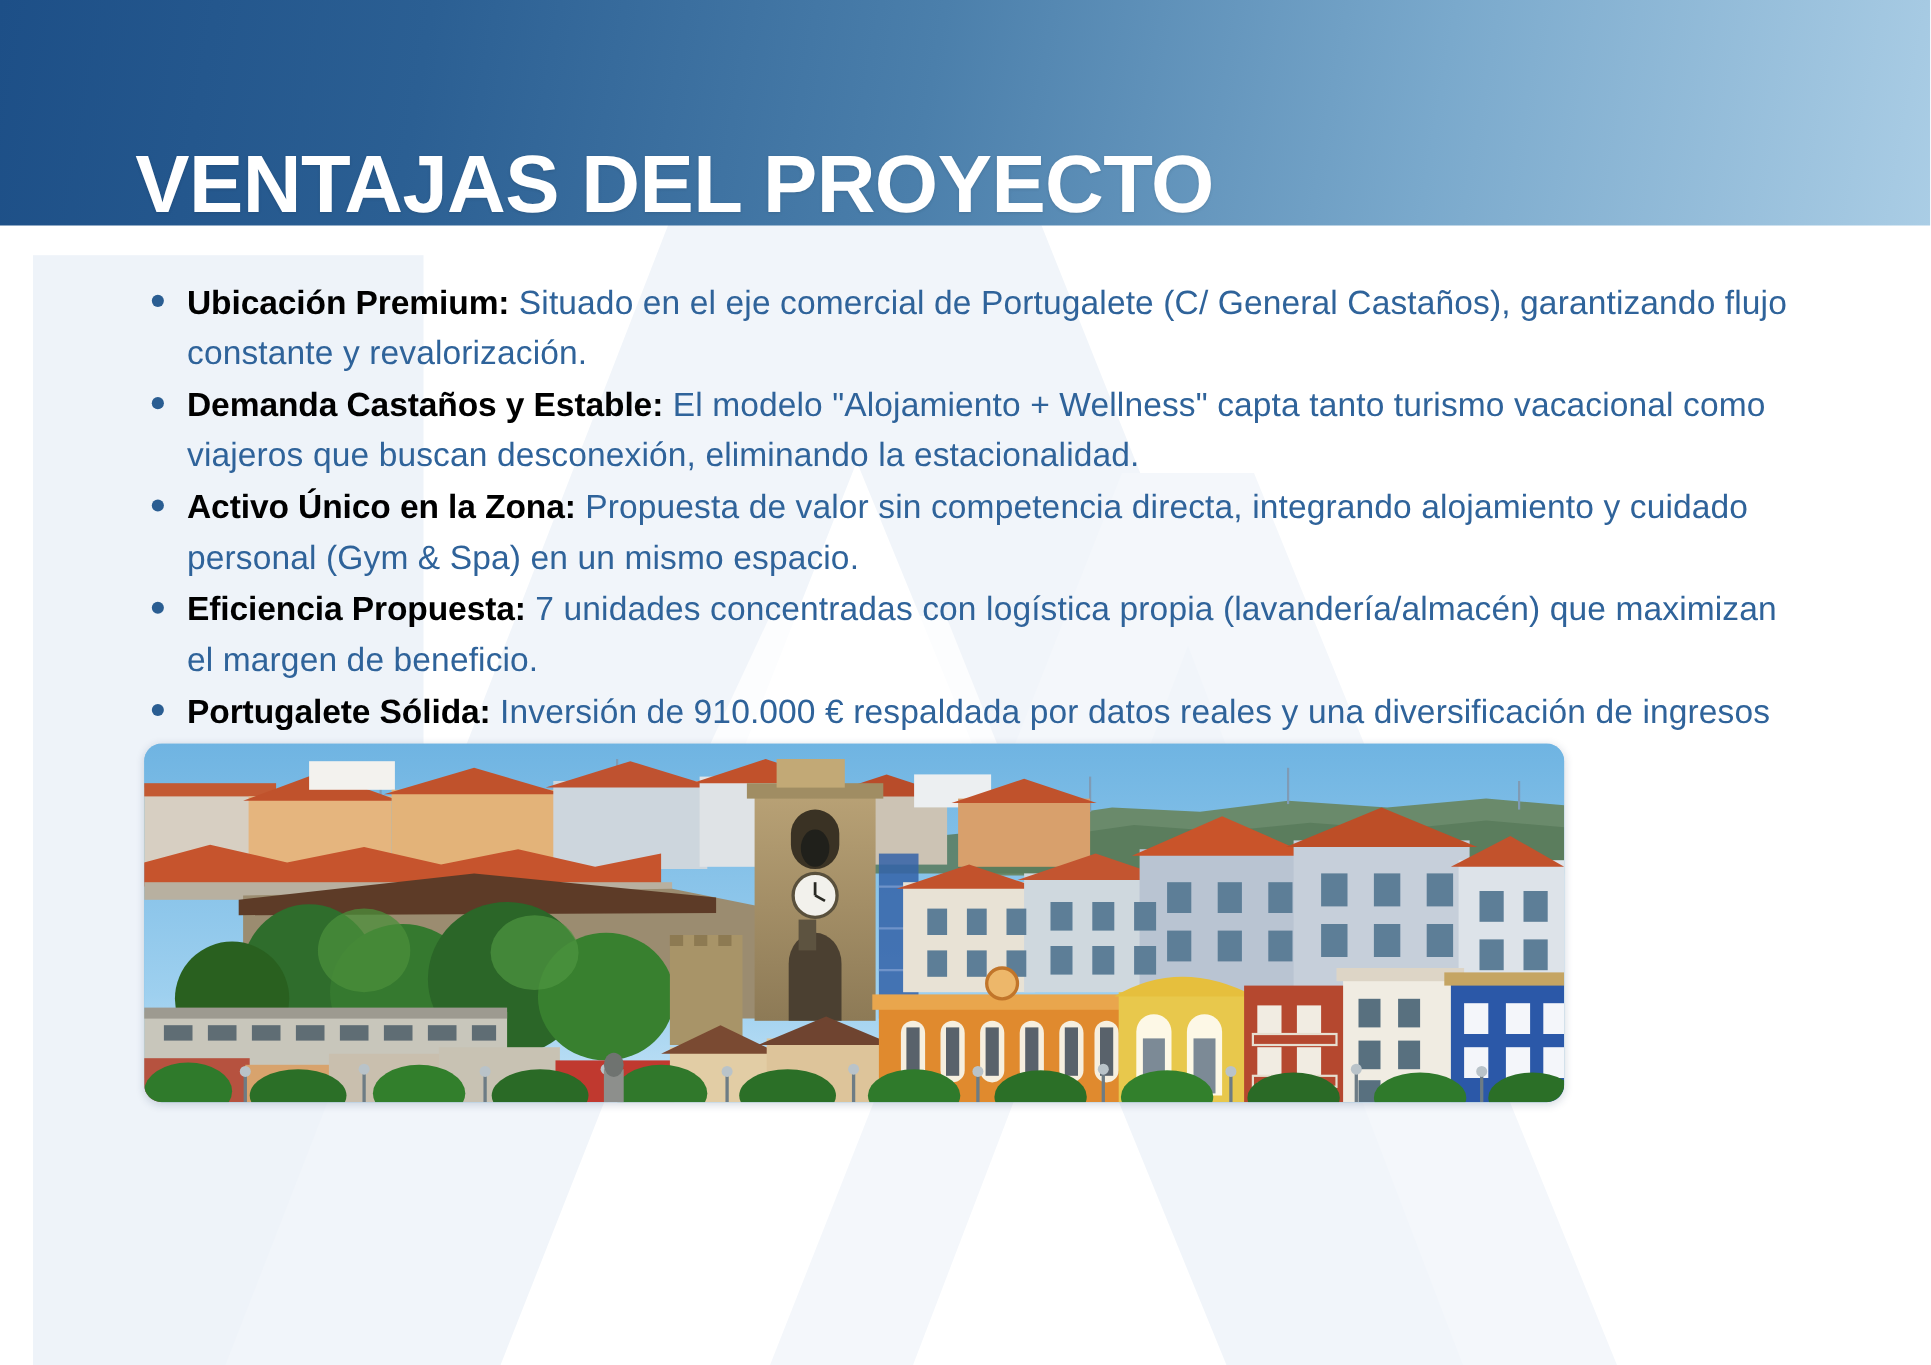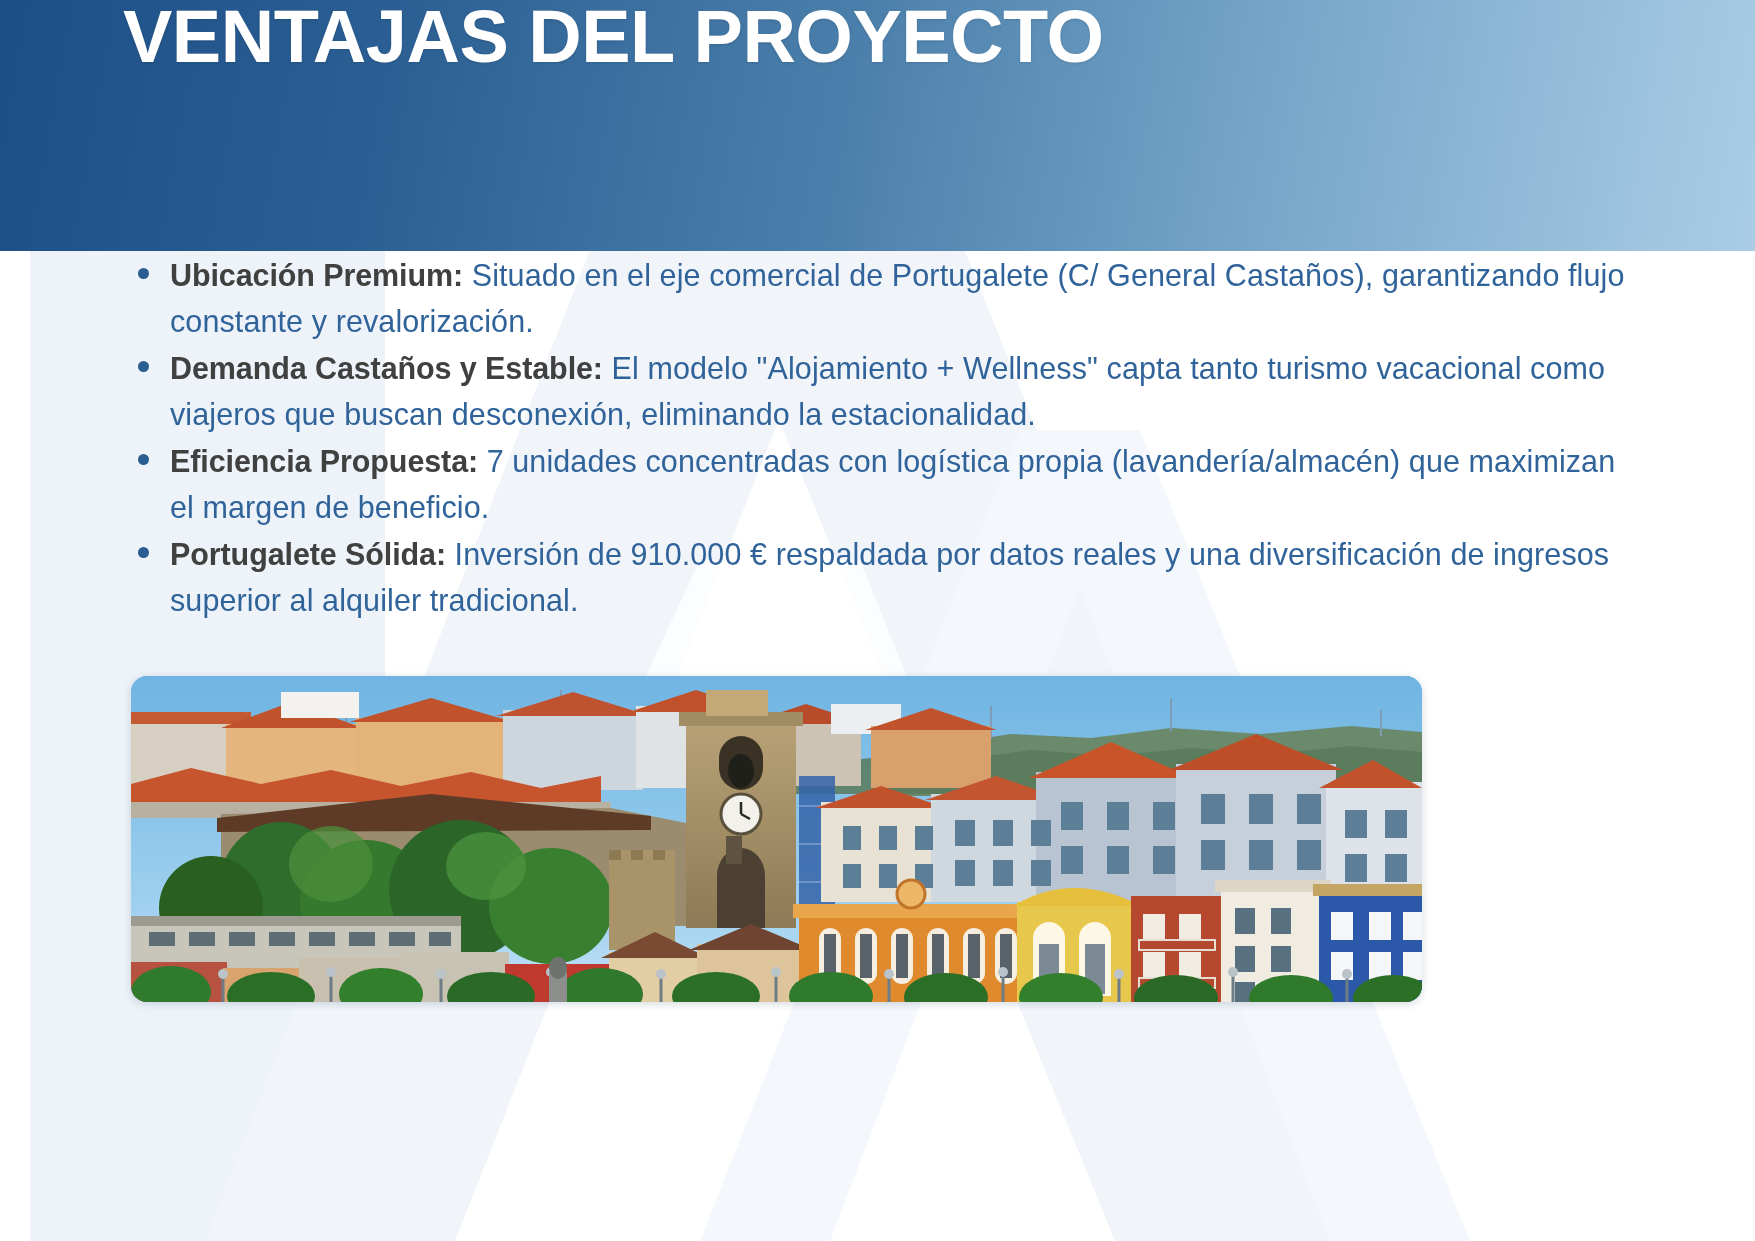--- a/index.html
+++ b/index.html
@@ -16,23 +16,23 @@
     overflow:hidden;
   }
 
   
   .watermark { position:absolute; inset:0; pointer-events:none; z-index:0; }
   .wm-svg { position:absolute; left:0; top:0; width:1755px; height:1241px; }
 
   
   .header {
     position:absolute; left:0; top:0;
-    width:1755px; height:251px;
+    width:1755px; height:205px;
     z-index:3;
-    display:flex; align-items:flex-start;
+    display:flex; align-items:flex-end;
   }
   .header-title {
     margin-left:123px;
     color:#ffffff;
     font-size:74px;
     font-weight:bold;
     letter-spacing:-0.5px;
     line-height:1;
     white-space:nowrap;
     text-shadow:0 1px 3px rgba(0,0,0,.12);
@@ -66,21 +66,21 @@
   .bullet-dot {
     position:absolute;
     left:10px;
     top:16px;
     width:11px; height:11px;
     border-radius:50%;
     background:#2a5d92;
   }
   .bullet-lead {
     font-weight:bold;
-    color:#404040;
+    color:#000000;
     letter-spacing:-0.1px;
   }
   .bullet-rest { font-weight:normal; color:#2f639a; }
 
   
   .photo-frame {
     position:absolute;
     left:131px; top:676px;
     width:1291px; height:326px;
     border-radius:16px;
@@ -114,20 +114,23 @@
     <div class="header-title">VENTAJAS DEL PROYECTO</div>
   </div>
 
   <div class="content">
     <ul class="bullet-list">
       <li class="bullet-item">
         <span class="bullet-dot"></span><span class="bullet-lead">Ubicación Premium:</span><span class="bullet-rest"> Situado en el eje comercial de Portugalete (C/ General Castaños), garantizando flujo constante y revalorización.</span>
       </li>
       <li class="bullet-item">
         <span class="bullet-dot"></span><span class="bullet-lead">Demanda Castaños y Estable:</span><span class="bullet-rest"> El modelo "Alojamiento + Wellness" capta tanto turismo vacacional como viajeros que buscan desconexión, eliminando la estacionalidad.</span>
+      </li>
+      <li class="bullet-item">
+        <span class="bullet-dot"></span><span class="bullet-lead">Activo Único en la Zona:</span><span class="bullet-rest"> Propuesta de valor sin competencia directa, integrando alojamiento y cuidado personal (Gym &amp; Spa) en un mismo espacio.</span>
       </li>
       <li class="bullet-item">
         <span class="bullet-dot"></span><span class="bullet-lead">Eficiencia Propuesta:</span><span class="bullet-rest"> 7 unidades concentradas con logística propia (lavandería/almacén) que maximizan el margen de beneficio.</span>
       </li>
       <li class="bullet-item">
         <span class="bullet-dot"></span><span class="bullet-lead">Portugalete Sólida:</span><span class="bullet-rest"> Inversión de 910.000 € respaldada por datos reales y una diversificación de ingresos superior al alquiler tradicional.</span>
       </li>
     </ul>
   </div>
 

